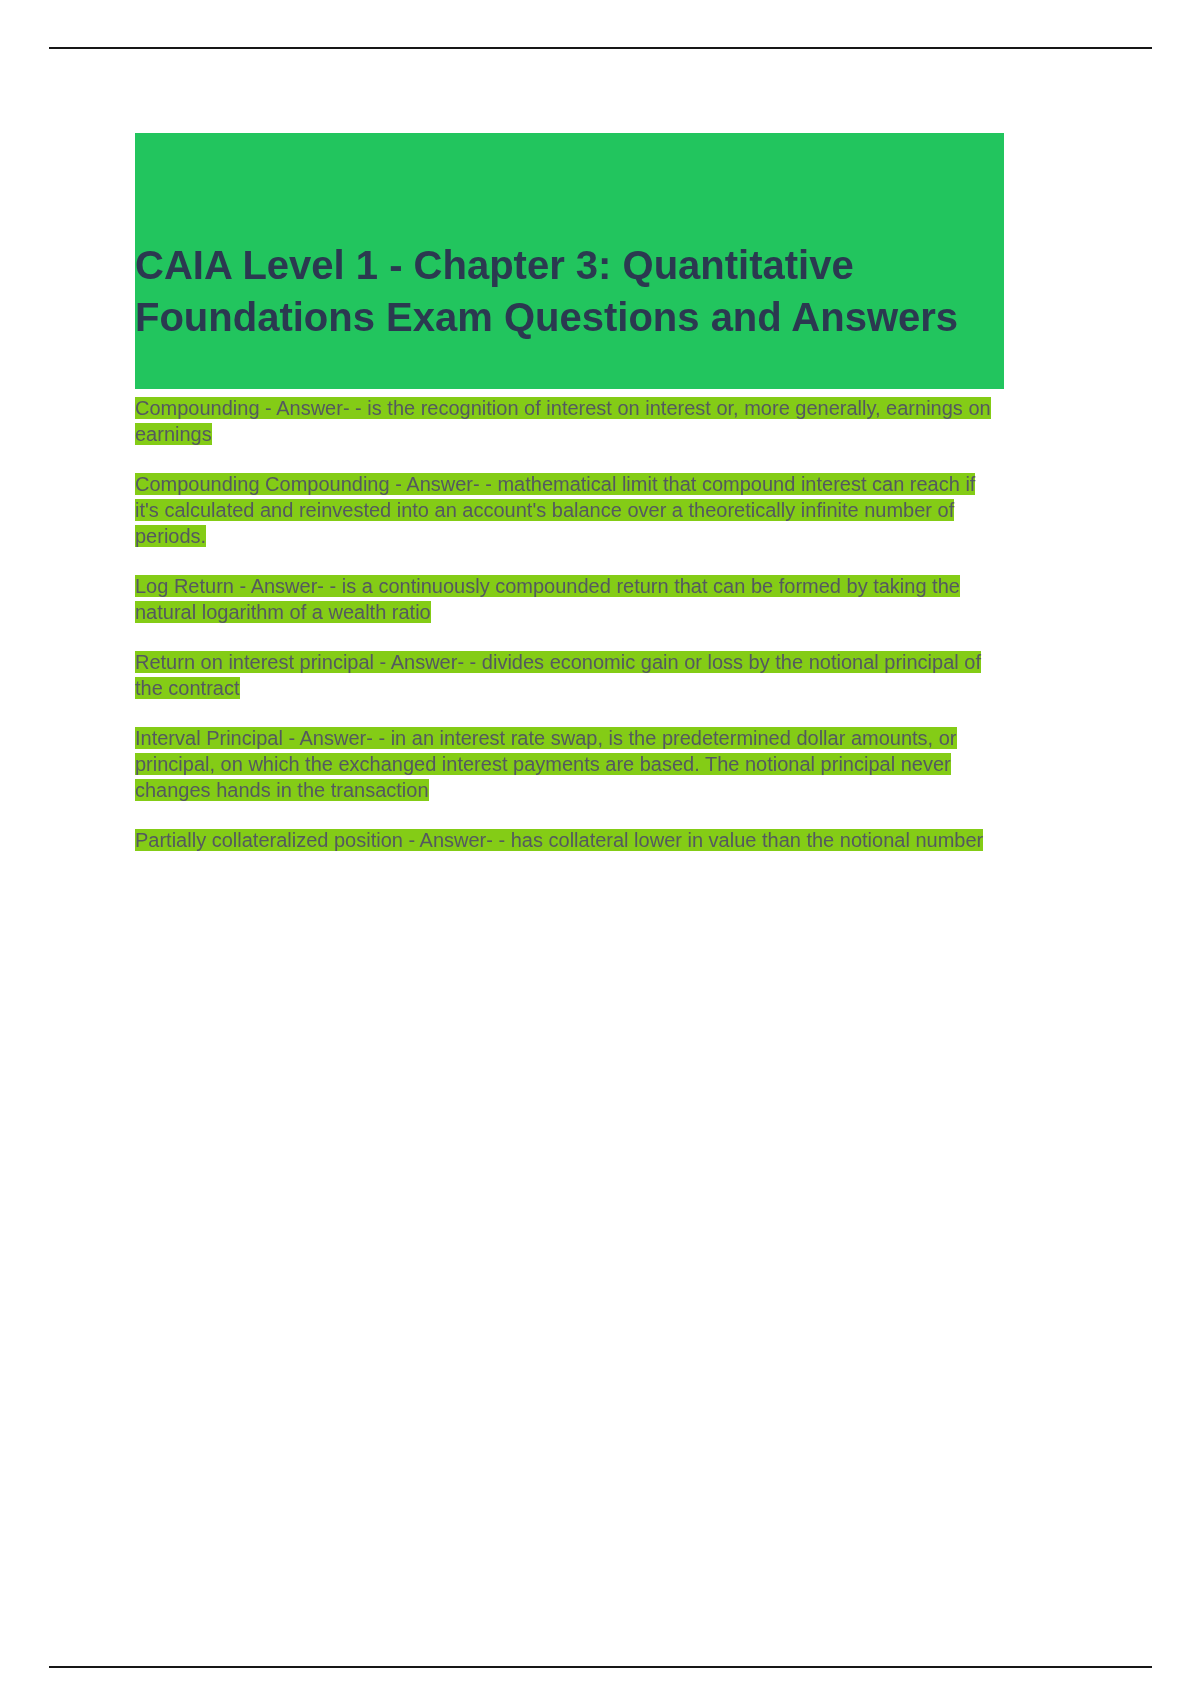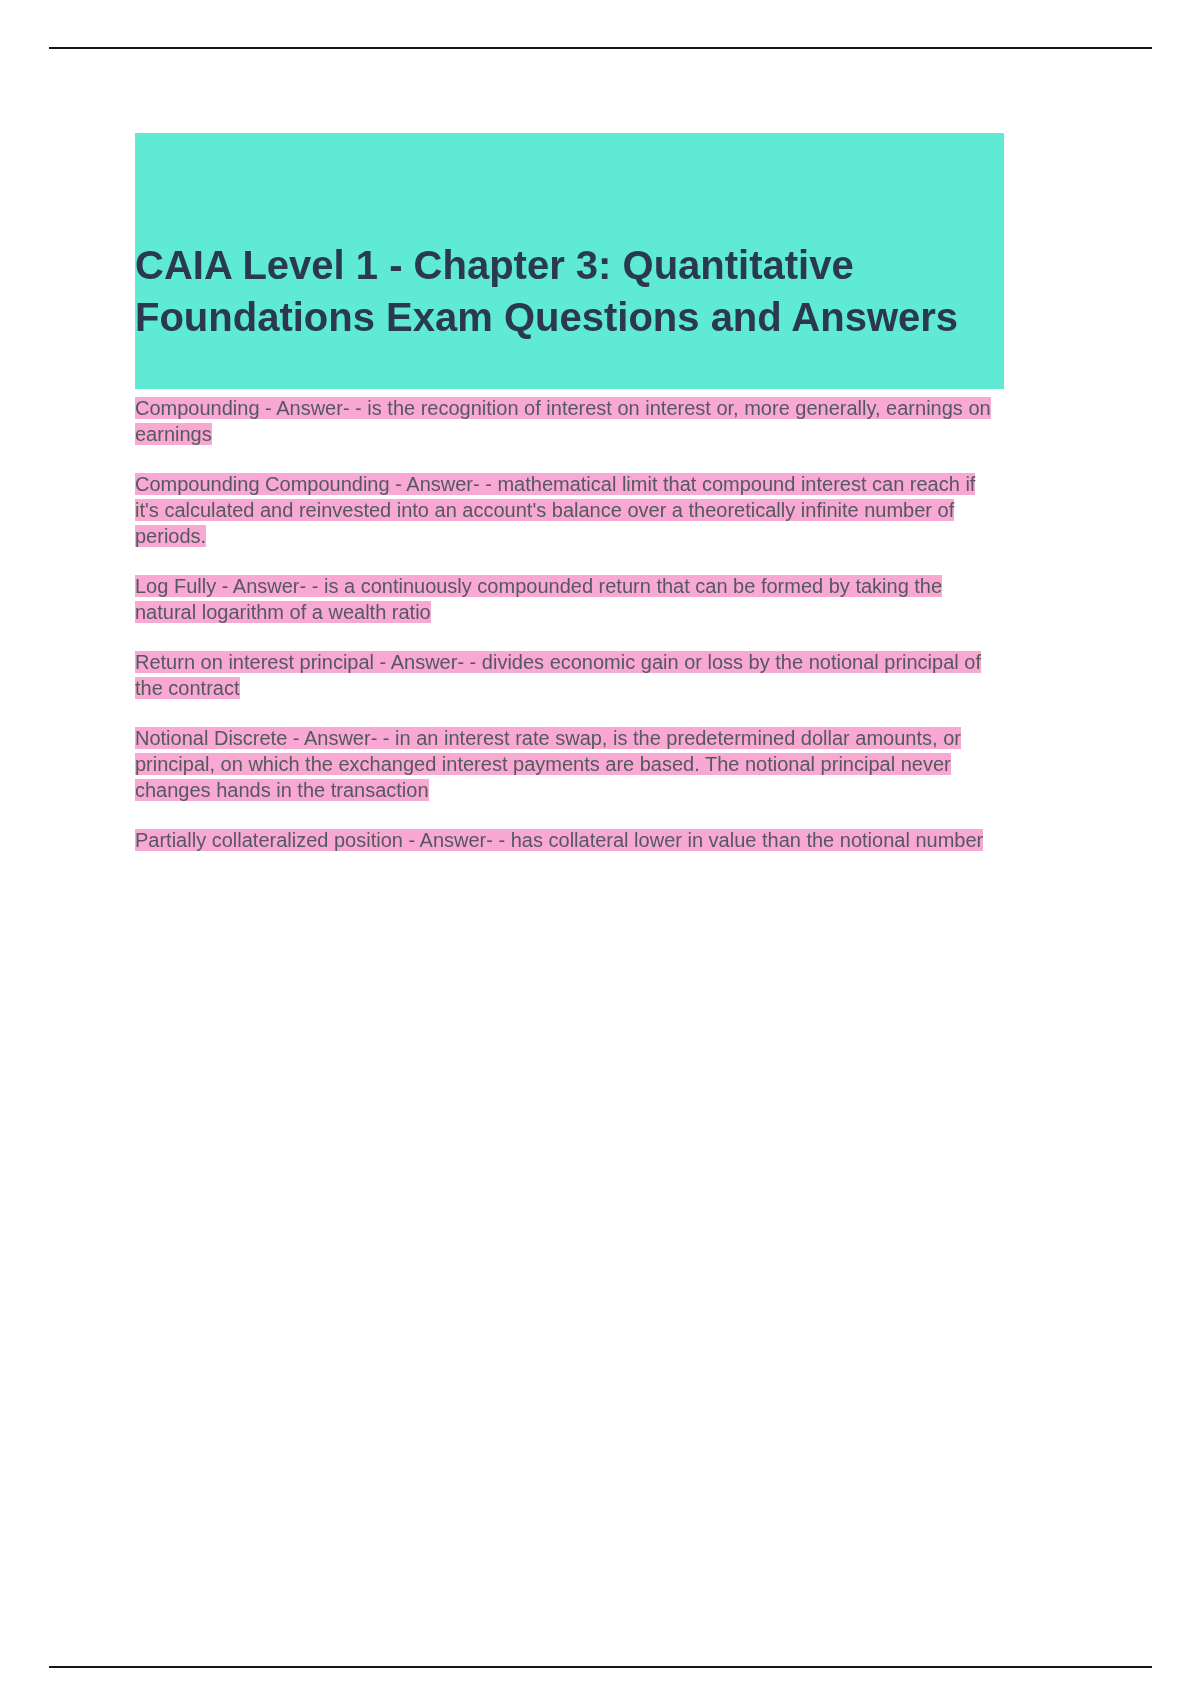--- a/index.html
+++ b/index.html
@@ -26,67 +26,67 @@
   .rule-bottom { top: 1666px; }
 
   .content {
     position: absolute;
     left: 135px;
     top: 133px;
     width: 869px;
   }
 
   .title-block {
-    background: #5eead4;
+    background: #22c55e;
     padding: 106px 0 46px 0;
   }
   .doc-title {
     margin: 0;
     max-width: 845px;
     font-size: 40px;
     line-height: 52px;
     font-weight: 700;
     color: #2b3950;
     letter-spacing: 0;
   }
 
   .qa {
     margin: 24px 0 0 0;
     font-size: 20px;
     line-height: 26px;
     color: #54595f;
   }
   .qa.first { margin-top: 6px; }
-  .hl { background: #f9a8d4; text-align: center; }
+  .hl { background: #84cc16; text-align: center; }
 </style>
 </head>
 <body>
 
 <div class="page">
 
   <div class="rule rule-top"></div>
 
   <div class="content">
 
     <div class="title-block">
       <h1 class="doc-title">CAIA Level 1 - Chapter 3: Quantitative Foundations Exam Questions and Answers</h1>
     </div>
 
     <p class="qa first"><span class="hl">Compounding</span><span class="hl"> - Answer- - </span><span class="hl">is the recognition of interest on interest or, more generally, earnings on earnings</span></p>
 
 
     <p class="qa"><span class="hl">Compounding Compounding</span><span class="hl"> - Answer- - </span><span class="hl">mathematical limit that compound interest can reach if it's calculated and reinvested into an account's balance over a theoretically infinite number of periods.</span></p>
 
 
-    <p class="qa"><span class="hl">Log Fully</span><span class="hl"> - Answer- - </span><span class="hl">is a continuously compounded return that can be formed by taking the natural logarithm of a wealth ratio</span></p>
+    <p class="qa"><span class="hl">Log Return</span><span class="hl"> - Answer- - </span><span class="hl">is a continuously compounded return that can be formed by taking the natural logarithm of a wealth ratio</span></p>
 
 
     <p class="qa"><span class="hl">Return on interest principal</span><span class="hl"> - Answer- - </span><span class="hl">divides economic gain or loss by the notional principal of the contract</span></p>
 
-    <p class="qa"><span class="hl">Notional Discrete</span><span class="hl"> - Answer- - </span><span class="hl">in an interest rate swap, is the predetermined dollar amounts, or principal, on which the exchanged interest payments are based. The notional principal never changes hands in the transaction</span></p>
+    <p class="qa"><span class="hl">Interval Principal</span><span class="hl"> - Answer- - </span><span class="hl">in an interest rate swap, is the predetermined dollar amounts, or principal, on which the exchanged interest payments are based. The notional principal never changes hands in the transaction</span></p>
 
 
     <p class="qa"><span class="hl">Partially collateralized position</span><span class="hl"> - Answer- - </span><span class="hl">has collateral lower in value than the notional number</span></p>
 
   </div>
 
   <div class="rule rule-bottom"></div>
 
 </div>
 

